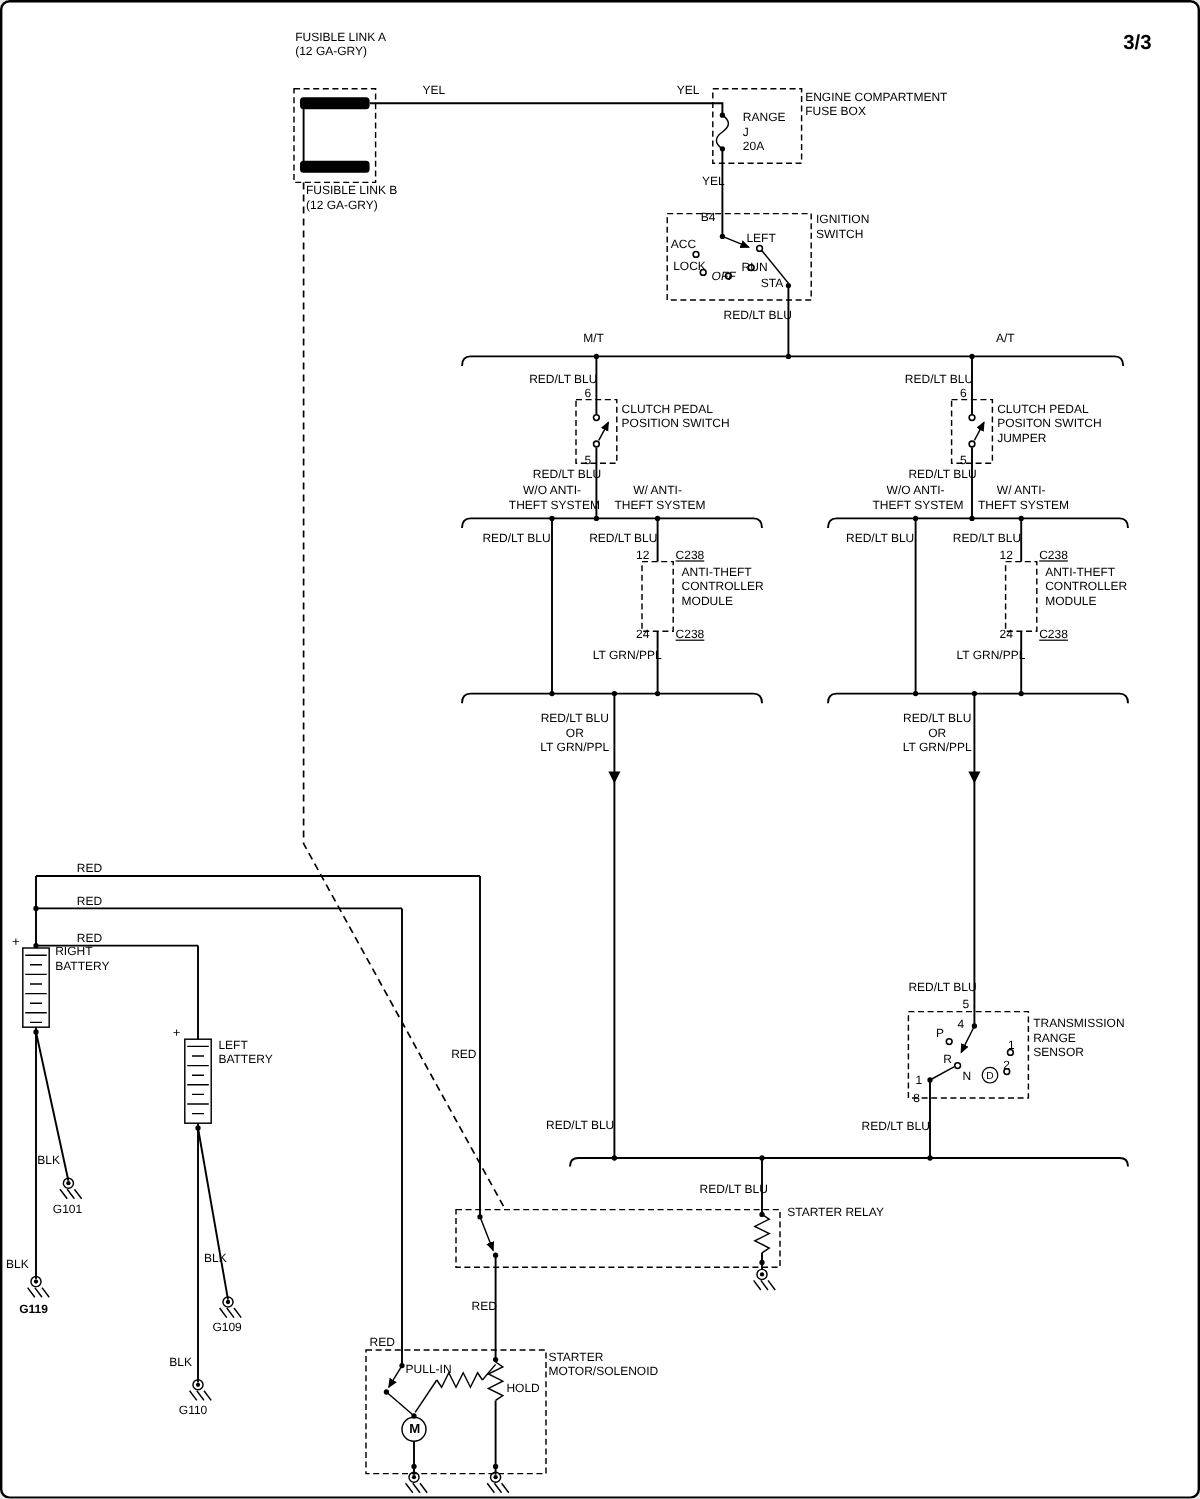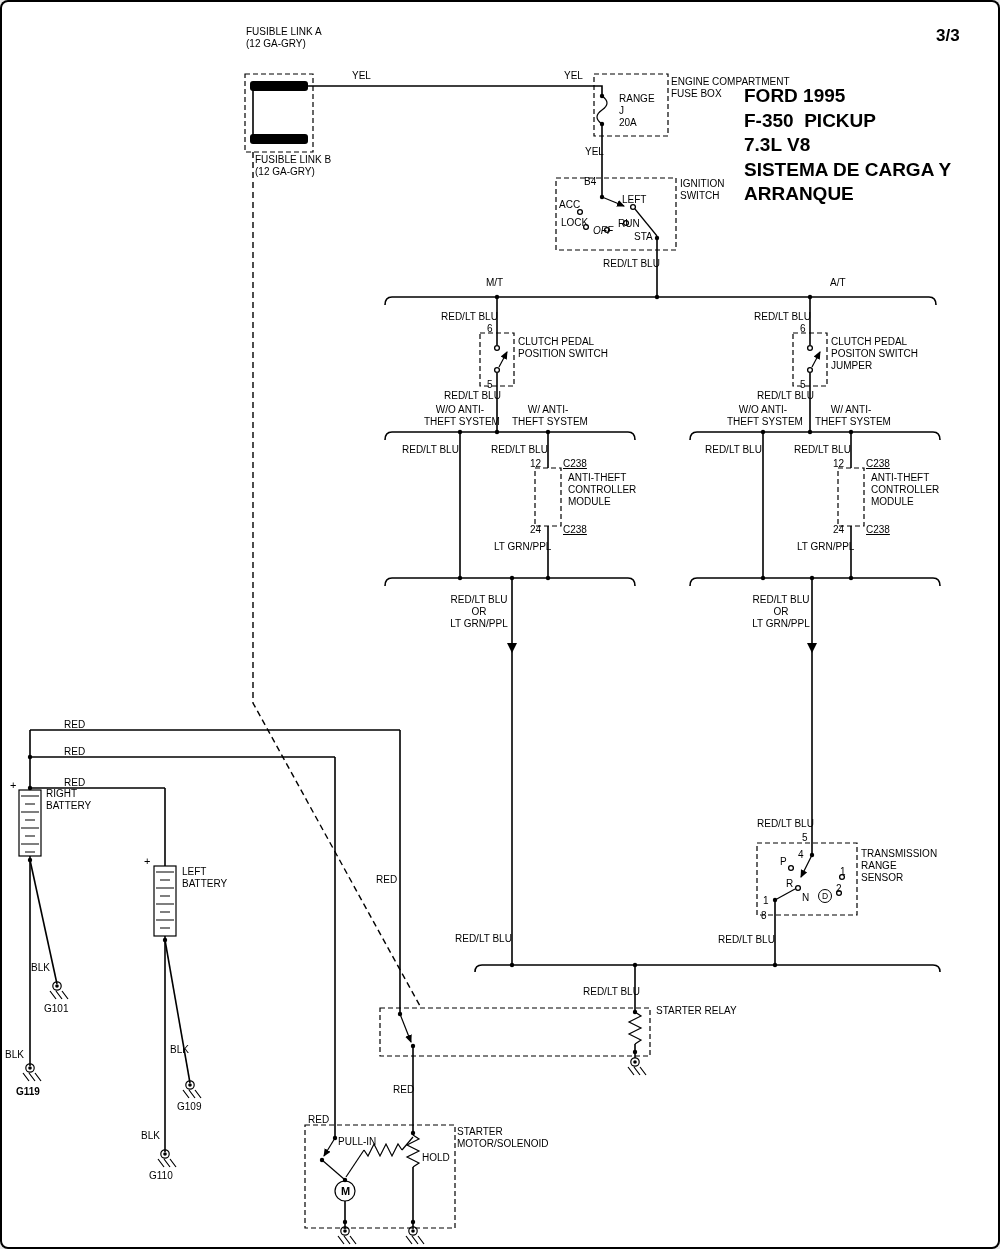--- a/index.html
+++ b/index.html
@@ -247,25 +247,20 @@
     <path class="w" d="M345,1201 V1222"></path>
     <circle class="dot" cx="345" cy="1222" r="2.2"></circle>
     <path class="w" d="M345,1222 V1229"></path>
     <circle class="thin" cx="345" cy="1231" r="4.2"></circle>
     <circle class="dot" cx="345" cy="1231" r="1.8"></circle>
     <path class="thin" d="M338,1236 l6,8 M344,1236 l6,8 M350,1236 l6,8"></path>
   </g>
 </svg>
 
 <div class="lbl b" style="left:936px;top:26px;font-size:17px;">3/3</div>
-<div class="lbl b" style="left:744px;top:84px;font-size:19px;line-height:24.5px;">FORD 1995
-F-350  PICKUP
-7.3L V8
-SISTEMA DE CARGA Y
-ARRANQUE</div>
 
 <div>
       <div class="lbl" style="left: 246px; top: 26px;">FUSIBLE LINK A
 (12 GA-GRY)</div>
       <div class="lbl" style="left: 255px; top: 154px;">FUSIBLE LINK B
 (12 GA-GRY)</div>
       <div class="lbl" style="left: 352px; top: 70px;">YEL</div>
       <div class="lbl" style="left: 564px; top: 70px;">YEL</div>
       <div class="lbl" style="left: 671px; top: 76px;">ENGINE COMPARTMENT
 FUSE BOX</div>

